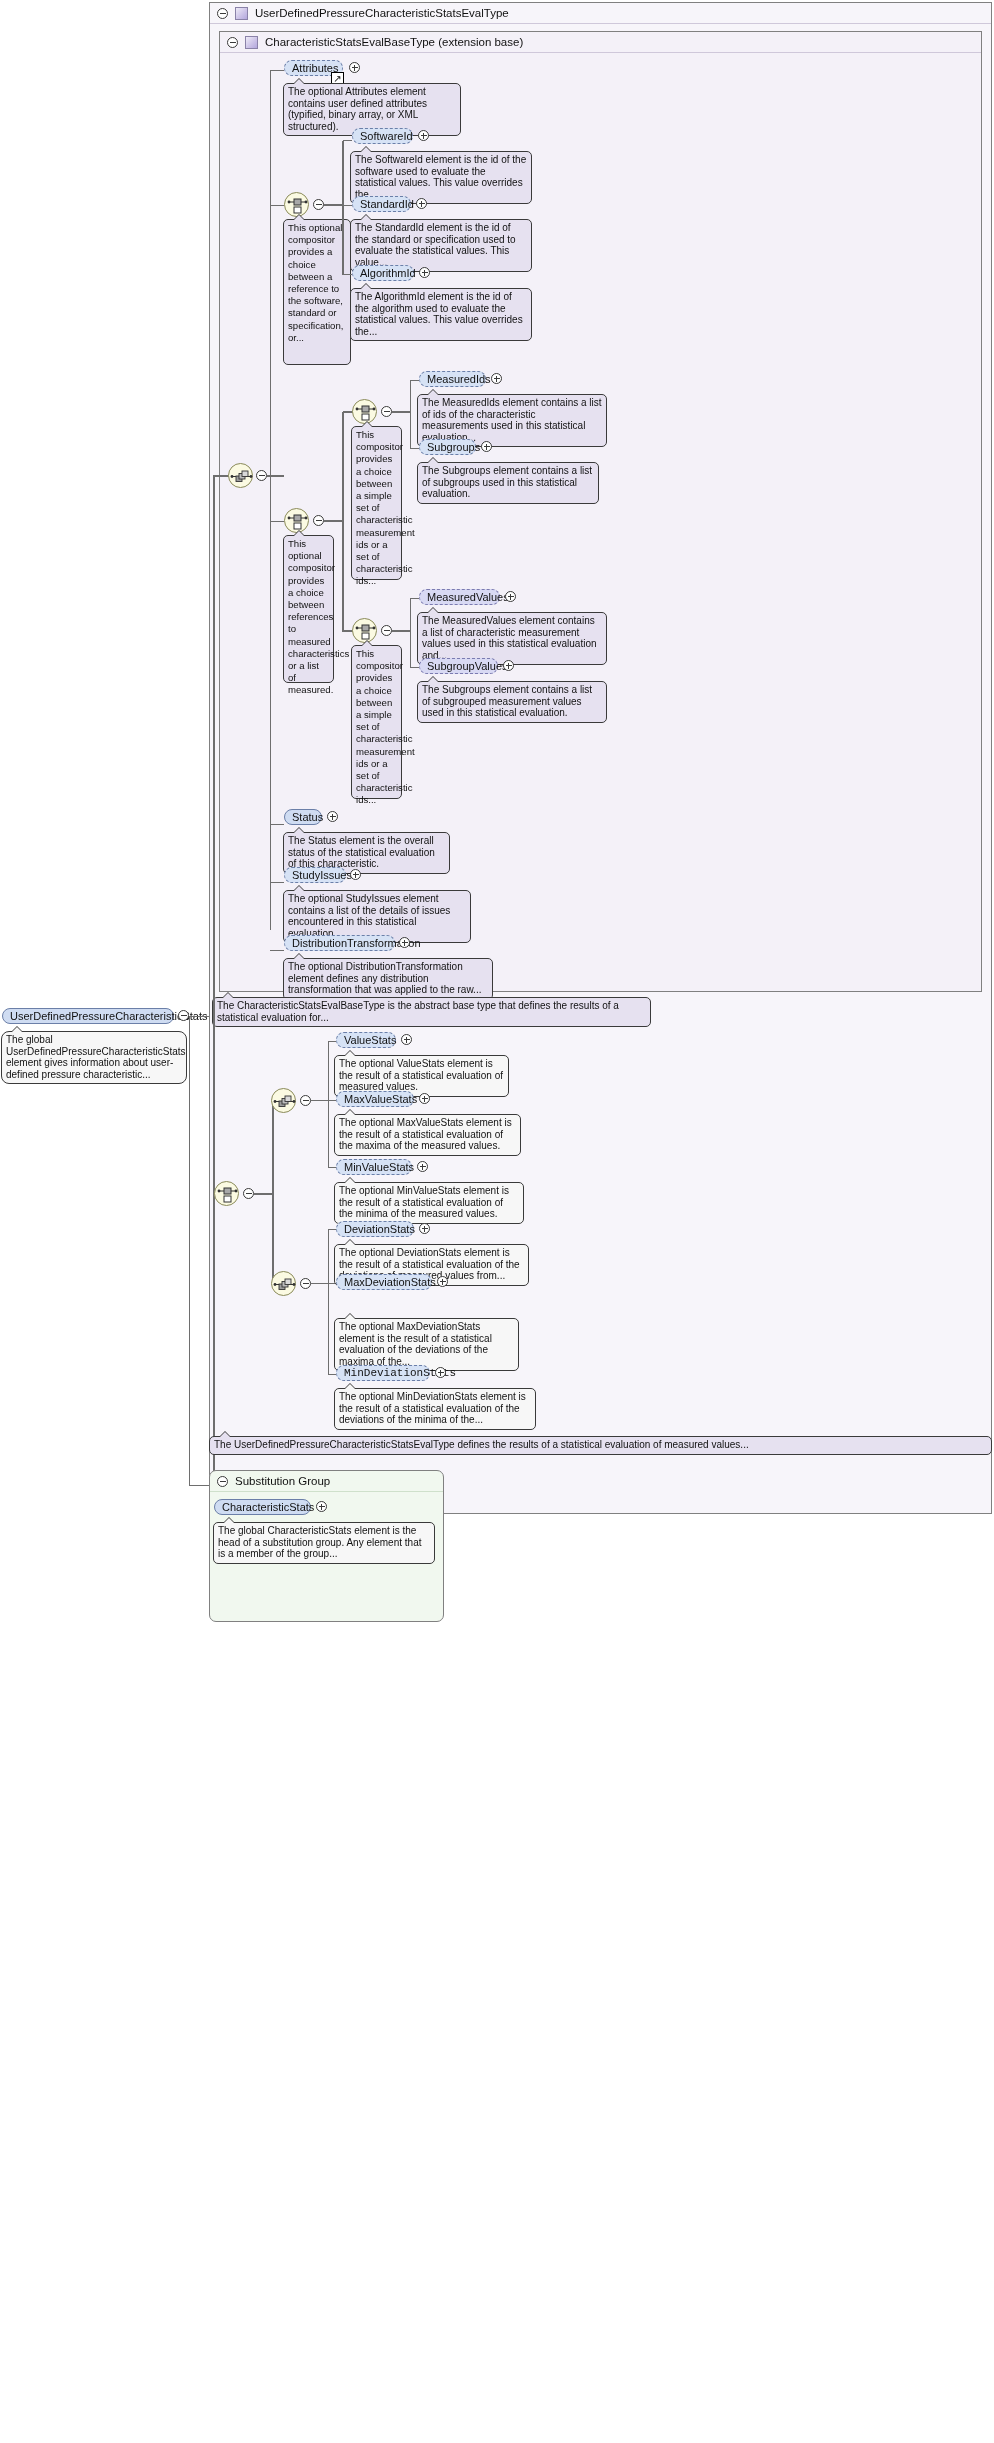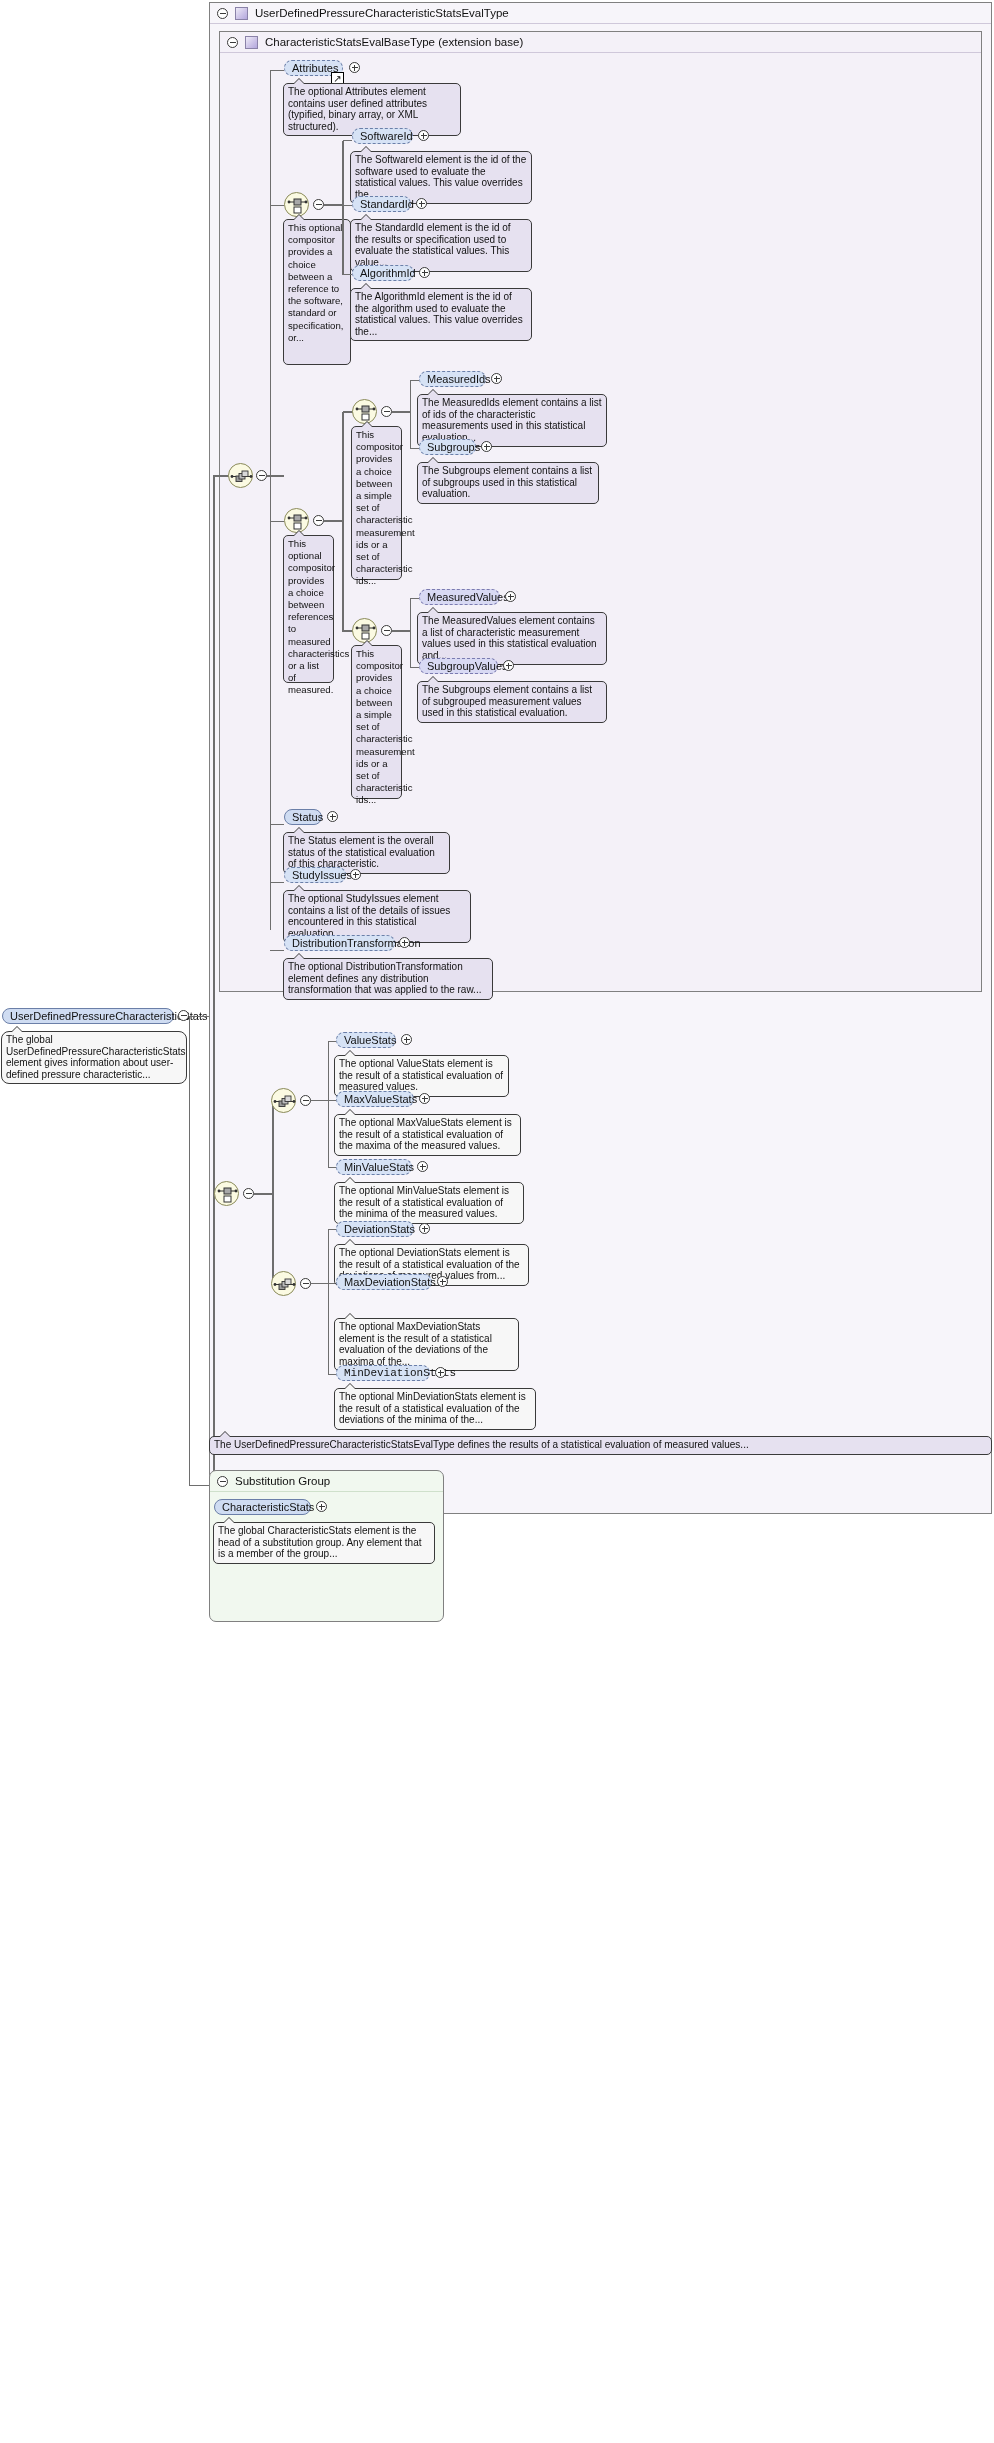--- a/index.html
+++ b/index.html
@@ -216,21 +216,21 @@
     <span class="tail"></span>
     <span>The SoftwareId element is the id of the software used to evaluate the statistical values. This value overrides the...</span>
   </div>
 
   <div class="elbox opt" style="left:352px; top:196px; width:59px;">
     <span class="elbl">StandardId</span>
   </div>
   <div class="elplus" style="left:416px; top:198px;"></div>
   <div class="ann" style="left:350px; top:219px; width:182px;">
     <span class="tail"></span>
-    <span>The StandardId element is the id of the results or specification used to evaluate the statistical values. This value...</span>
+    <span>The StandardId element is the id of the standard or specification used to evaluate the statistical values. This value...</span>
   </div>
 
   <div class="elbox opt" style="left:352px; top:265px; width:62px;">
     <span class="elbl">AlgorithmId</span>
   </div>
   <div class="elplus" style="left:419px; top:267px;"></div>
   <div class="ann" style="left:350px; top:288px; width:182px;">
     <span class="tail"></span>
     <span>The AlgorithmId element is the id of the algorithm used to evaluate the statistical values. This value overrides the...</span>
   </div>
@@ -355,20 +355,24 @@
   <div class="ln lnh" style="left:270px; top:950px; width:14px;"></div>
   <div class="elbox opt" style="left:284px; top:935px; width:111px;">
     <span class="elbl">DistributionTransformation</span>
   </div>
   <div class="elplus" style="left:399px; top:937px;"></div>
   <div class="ann" style="left:283px; top:958px; width:210px;">
     <span class="tail"></span>
     <span>The optional DistributionTransformation element defines any distribution transformation that was applied to the raw...</span>
   </div>
 
+  <div class="ann" style="left:212px; top:997px; width:439px;">
+    <span class="tail"></span>
+    <span>The CharacteristicStatsEvalBaseType is the abstract base type that defines the results of a statistical evaluation for...</span>
+  </div>
 
   <div class="elbox" style="left:2px; top:1008px; width:172px;">
     <span class="elbl">UserDefinedPressureCharacteristicStats</span>
   </div>
   <div class="elminus" style="left:178px; top:1010px;"></div>
   <div class="ann white" style="left:1px; top:1031px; width:186px;border-radius:8px;">
     <span class="tail"></span>
     <span>The global UserDefinedPressureCharacteristicStats element gives information about user-defined pressure characteristic...</span>
   </div>
 

